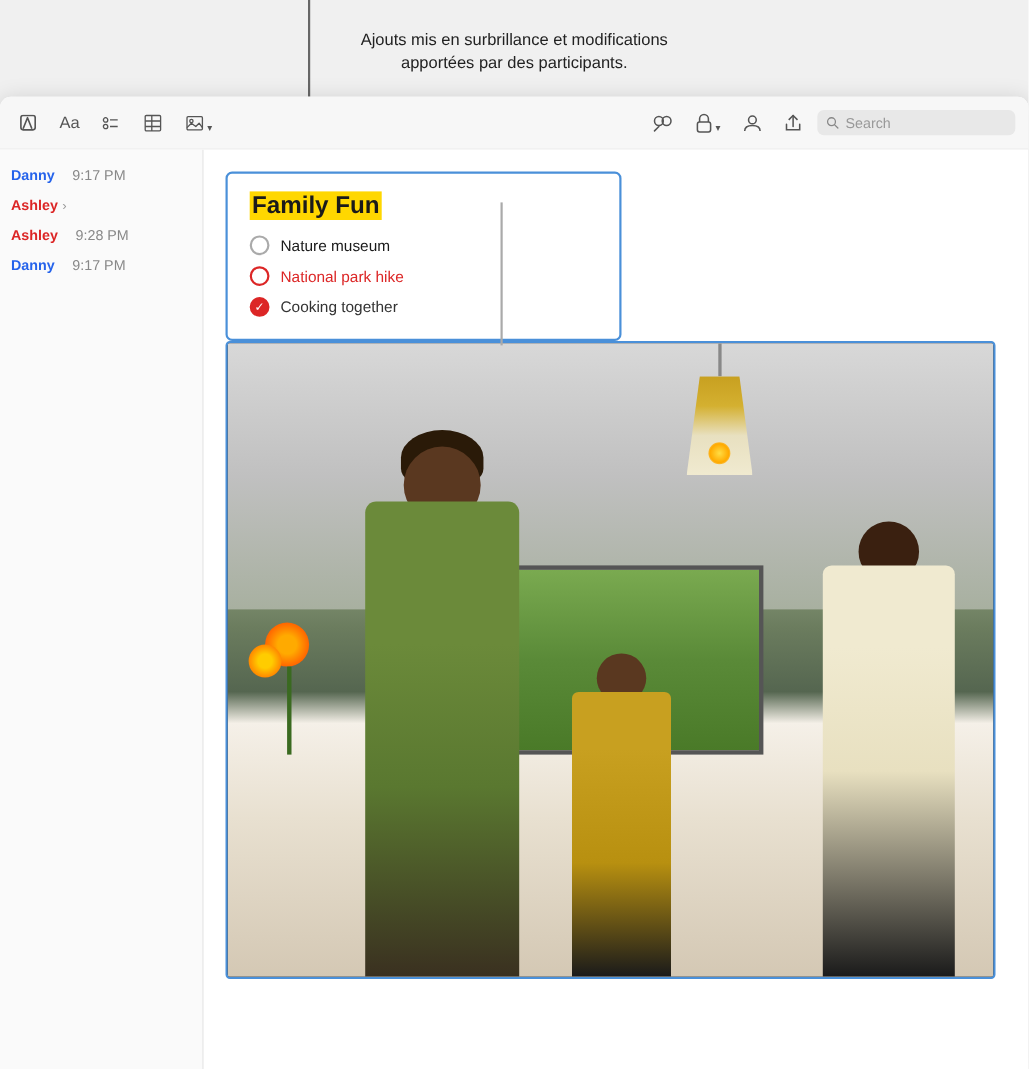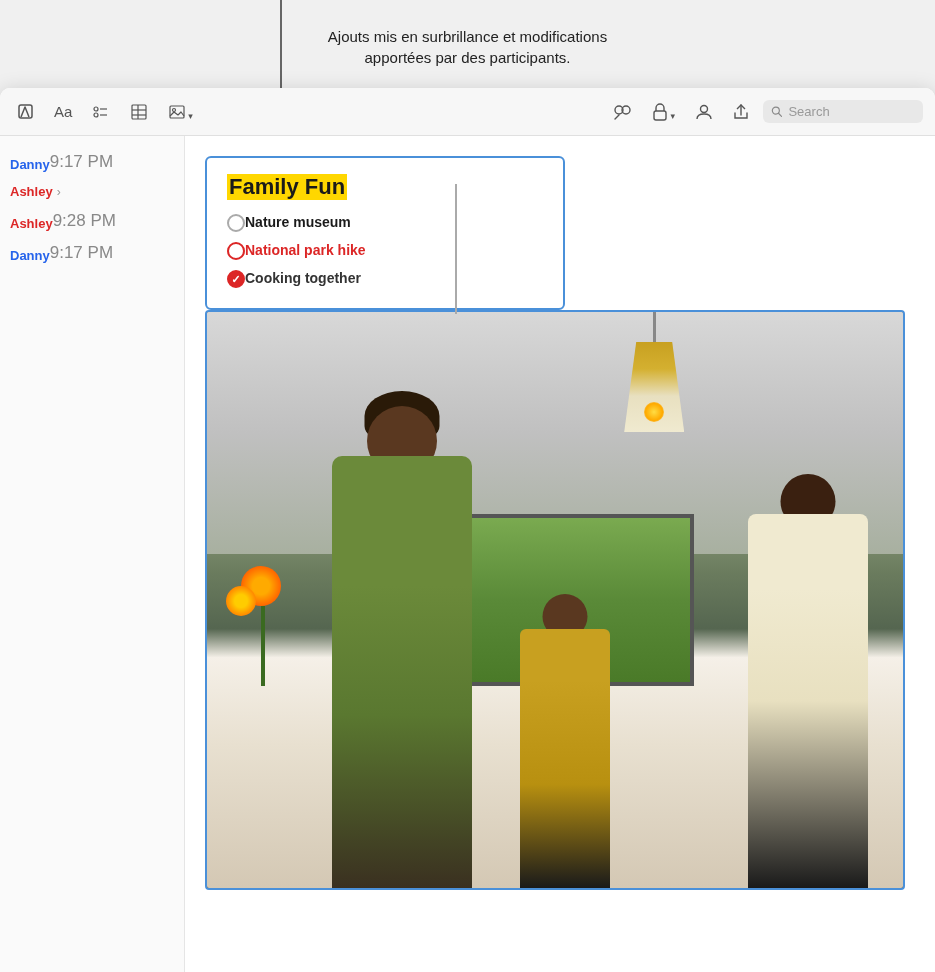--- a/index.html
+++ b/index.html
@@ -75,21 +75,21 @@
       gap: 2px;
     }
 
     .search-box {
       display: flex;
       align-items: center;
       background: #e8e8e8;
       border-radius: 6px;
       padding: 4px 8px;
       gap: 6px;
-      width: 160px;
+      width: 180px;
     }
 
     .search-box input {
       border: none;
       background: none;
       font-size: 13px;
       color: #333;
       outline: none;
       width: 100%;
     }
@@ -123,22 +123,23 @@
 
     .change-item .author {
       font-size: 13px;
       font-weight: 600;
     }
 
     .change-item .author.danny { color: #2563eb; }
     .change-item .author.ashley { color: #dc2626; }
 
     .change-item .time {
-      font-size: 17px;
+      font-size: 13px;
       color: #888;
+      margin-left: 16px;
     }
 
     .change-item .arrow {
       font-size: 12px;
       color: #999;
     }
 
     .change-item-row {
       display: flex;
       align-items: center;
@@ -165,23 +166,23 @@
     }
 
     .checklist {
       display: flex;
       flex-direction: column;
       gap: 10px;
     }
 
     .checklist-item {
       display: flex;
-      align-items: flex-start;
+      align-items: center;
+      gap: 10px;
       font-size: 14px;
-      font-weight: bold;
     }
 
     .checklist-item .check-circle {
       width: 18px;
       height: 18px;
       border-radius: 50%;
       border: 2px solid #aaa;
       flex-shrink: 0;
       display: flex;
       align-items: center;

